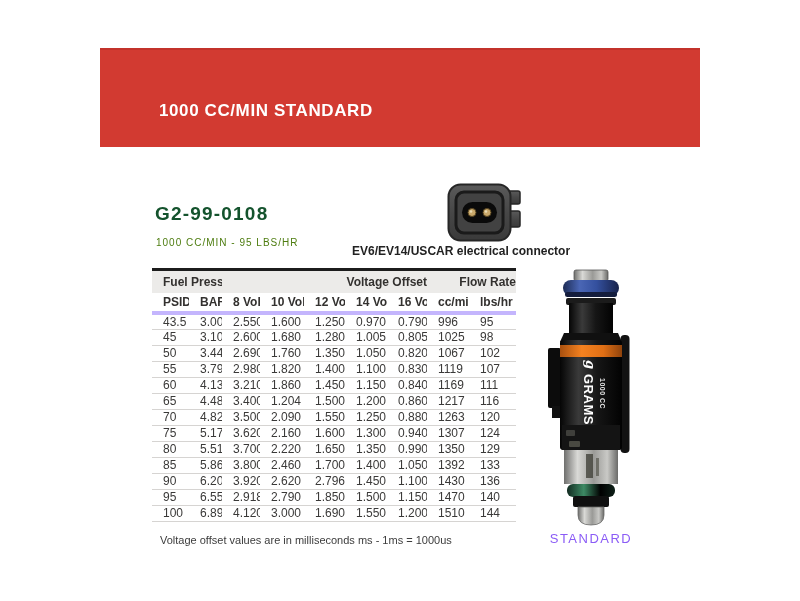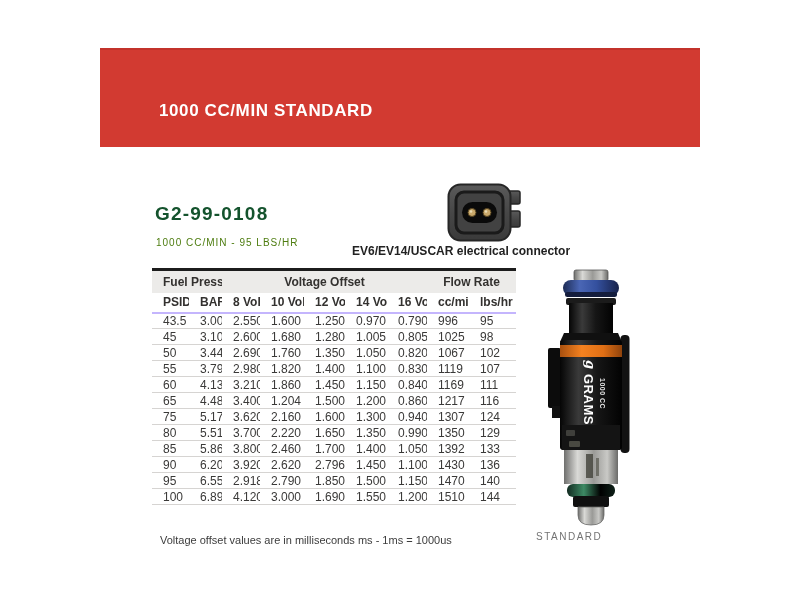--- a/index.html
+++ b/index.html
@@ -42,40 +42,40 @@
     border-top:3px solid #1c1c1c;
     font-size:12px; color:#3a3938;
   }
   table.spec th, table.spec td {
     text-align:left; padding:0 0 0 11px; font-weight:normal;
     white-space:nowrap; overflow:hidden;
   }
   tr.group-row th {
     background:#ecebe9; font-weight:bold; font-size:12px; height:23px; color:#33312f;
   }
-  tr.group-row th.center { text-align:center; padding:0; }
+  tr.group-row th.center { text-align:right; padding:0; }
   tr.col-row th {
     font-weight:bold; font-size:12px; height:20px;
-    border-bottom:2px solid #c4b5fd; color:#33312f;
+    border-bottom:4px solid #c4b5fd; color:#33312f;
   }
   table.spec tbody td {
     height:16px; border-bottom:1px solid #d6d4d2;
   }
 
   
   .footnote {
     position:absolute; left:160px; top:534px;
     font-size:11px; font-weight:normal; color:#3c3c3c;
   }
 
   
   .injector { position:absolute; left:536px; top:260px; width:110px; height:268px; }
   .injector-caption {
-    position:absolute; left:536px; top:531px; width:110px; 
-    font-size:10px; color:#737373; letter-spacing:1.5px;
+    position:absolute; left:536px; top:531px; width:110px; text-align:center;
+    font-size:13px; color:#8b5cf6; letter-spacing:1.5px;
   }
 </style>
 </head>
 <body>
 
 <div id="page">
 
   <div class="banner">
     <div class="banner-title">1000 CC/MIN STANDARD</div>
   </div>
@@ -195,20 +195,31 @@
             <td>4.48</td>
             <td>3.400</td>
             <td>1.204</td>
             <td>1.500</td>
             <td>1.200</td>
             <td>0.860</td>
             <td>1217</td>
             <td>116</td>
           </tr>
           <tr>
+            <td>70</td>
+            <td>4.82</td>
+            <td>3.500</td>
+            <td>2.090</td>
+            <td>1.550</td>
+            <td>1.250</td>
+            <td>0.880</td>
+            <td>1263</td>
+            <td>120</td>
+          </tr>
+          <tr>
             <td>75</td>
             <td>5.17</td>
             <td>3.620</td>
             <td>2.160</td>
             <td>1.600</td>
             <td>1.300</td>
             <td>0.940</td>
             <td>1307</td>
             <td>124</td>
           </tr>

